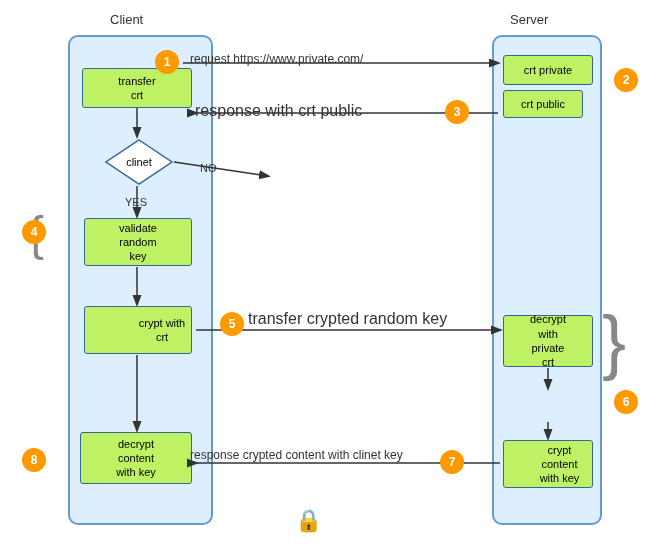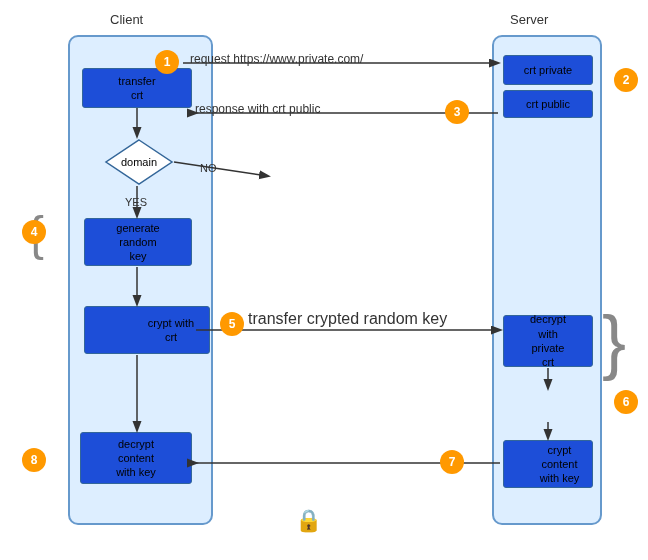--- a/index.html
+++ b/index.html
@@ -29,21 +29,21 @@
     .panel {
       position: absolute;
       border: 2px solid #6699cc;
       border-radius: 10px;
       background: #ddeeff;
     }
     
     .flow-box {
       position: absolute;
       border: 1.5px solid #336699;
-      background: #1d4ed8;
+      background: #bef264;
       border-radius: 3px;
       display: flex;
       align-items: center;
       justify-content: center;
       text-align: center;
       font-size: 11px;
       line-height: 1.3;
     }
     
     .badge {
@@ -84,46 +84,46 @@
 
   <div class="flow-box" style="left:82px; top:68px; width:110px; height:40px;">
     <span style="white-space:pre-line;">transfer
 crt</span>
   </div>
 
   <div style="position:absolute; left:104px; top:138px; width:70px; height:48px;">
     <svg width="70" height="48" style="position:absolute;top:0;left:0;">
       <polygon points="35,2 68,24 35,46 2,24" fill="white" stroke="#336699" stroke-width="1.5"></polygon>
     </svg>
-    <div style="position:absolute;width:70px;height:48px;display:flex;align-items:center;justify-content:center;font-size:11px;">domain</div>
+    <div style="position:absolute;width:70px;height:48px;display:flex;align-items:center;justify-content:center;font-size:11px;">clinet</div>
   </div>
 
   <div class="flow-box" style="left:84px; top:218px; width:108px; height:48px;">
-    <span style="white-space:pre-line;">generate
+    <span style="white-space:pre-line;">validate
 random
 key</span>
   </div>
 
-  <div class="flow-box" style="left:84px; top:306px; width:126px; height:48px;padding-left:48px;">
+  <div class="flow-box" style="left:84px; top:306px; width:108px; height:48px;padding-left:48px;">
     <span style="white-space:pre-line;">crypt with
 crt</span>
   </div>
 
   <div class="flow-box" style="left:80px; top:432px; width:112px; height:52px;">
     <span style="white-space:pre-line;">decrypt
 content
 with key</span>
   </div>
 
 
   <div class="flow-box" style="left:503px; top:55px; width:90px; height:30px;">
     <span>crt private</span>
   </div>
 
-  <div class="flow-box" style="left:503px; top:90px; width:90px; height:28px;">
+  <div class="flow-box" style="left:503px; top:90px; width:80px; height:28px;">
     <span>crt public</span>
   </div>
 
   <div class="flow-box" style="left:503px; top:315px; width:90px; height:52px;">
     <span style="white-space:pre-line;">decrypt
 with
 private
 crt</span>
   </div>
 
@@ -137,22 +137,23 @@
   <div class="badge" style="left:155px; top:50px;">1</div>
   <div class="badge" style="left:614px; top:68px;">2</div>
   <div class="badge" style="left:445px; top:100px;">3</div>
   <div class="badge" style="left:22px; top:220px;">4</div>
   <div class="badge" style="left:220px; top:312px;">5</div>
   <div class="badge" style="left:614px; top:390px;">6</div>
   <div class="badge" style="left:440px; top:450px;">7</div>
   <div class="badge" style="left:22px; top:448px;">8</div>
 
   <div style="position:absolute; left:190px; top:52px; font-size:12px; color:#333;">request https://www.private.com/</div>
-  <div style="position:absolute; left:195px; top:102px; font-size:12px; color:#333;">response with crt public</div>
+  <div style="position:absolute; left:195px; top:102px; font-size:16px; color:#333;">response with crt public</div>
   <div style="position:absolute; left:248px; top:310px; font-size:16px; color:#333;">transfer crypted random key</div>
+  <div style="position:absolute; left:190px; top:448px; font-size:12px; color:#333;">response crypted content with clinet key</div>
   <div style="position:absolute; left:200px; top:162px; font-size:11px; color:#333;">NO</div>
   <div style="position:absolute; left:125px; top:196px; font-size:11px; color:#333;">YES</div>
 
   <div style="position:absolute; left:295px; top:508px; font-size:22px;">🔒</div>
 
   <div style="position:absolute; left:28px; top:210px; font-size:48px; color:#888; line-height:1;">{</div>
 
   <div style="position:absolute; left:602px; top:305px; font-size:72px; color:#888; line-height:1;">}</div>
 
   <svg class="arrows">

